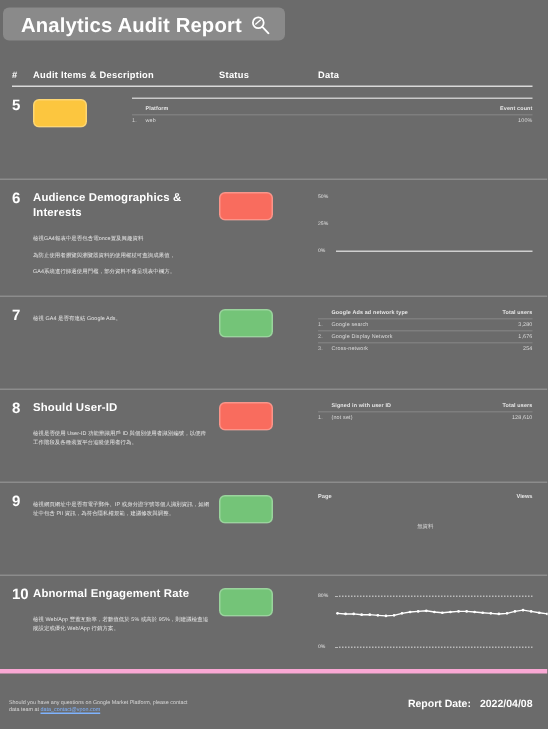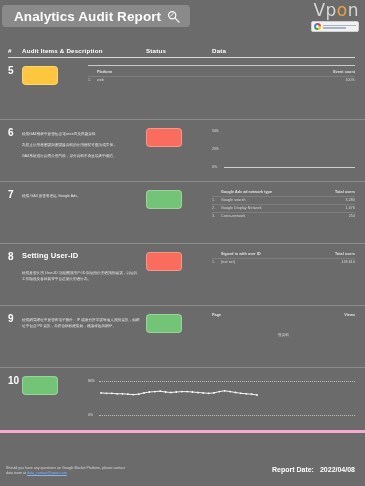--- a/index.html
+++ b/index.html
@@ -163,30 +163,20 @@
     <div class="title-pill">
       <span class="title-text">Analytics Audit Report</span>
       <span class="magnifier">
         <svg width="13" height="13" viewBox="0 0 13 13">
           <circle cx="5.2" cy="5.2" r="3.6" fill="none" stroke="#ffffff" stroke-width="1.2"></circle>
           <line x1="7.9" y1="7.9" x2="12" y2="12.2" stroke="#ffffff" stroke-width="1.2" stroke-linecap="round"></line>
           <line x1="3.2" y1="6.4" x2="6.8" y2="3.2" stroke="#ffffff" stroke-width=".9"></line>
         </svg>
       </span>
     </div>
-    <div class="brand">
-      <div class="brand-word"><span>Vp</span><span class="o">o</span><span>n</span></div>
-      <div class="brand-badge">
-        <span class="gmp-ring"></span>
-        <span class="badge-lines">
-            <i></i>
-            <i></i>
-          </span>
-      </div>
-    </div>
   </div>
 
   <div class="col-head">
     <div class="c-num">#</div>
     <div class="c-item">Audit Items &amp; Description</div>
     <div class="c-stat">Status</div>
     <div class="c-data">Data</div>
   </div>
   <div class="head-rule"></div>
 
@@ -210,20 +200,21 @@
             <span class="dt-lbl">web</span>
             <span class="dt-val">100%</span>
           </div>
         </div>
       </div>
     </div>
 
     <div class="row">
       <div class="r-num">6</div>
       <div class="r-item">
+        <div class="r-title">Audience Demographics &amp; Interests</div>
         <div class="r-desc">
           <span class="lead">檢視GA4報表中是否包含電once置及興趣資料</span>
           <span class="lead">為防止使用者瀏覽與瀏覽器資料的使用權杖可查詢成果值，</span>
           <span class="lead">GA4系統進行篩選使用門檻，部分資料不會呈現表中欄方。</span>
         </div>
       </div>
       <div class="r-stat">
         <div class="badge red"></div>
       </div>
       <div class="r-data">
@@ -268,21 +259,21 @@
             <span class="dt-lbl">Cross-network</span>
             <span class="dt-val">254</span>
           </div>
         </div>
       </div>
     </div>
 
     <div class="row">
       <div class="r-num">8</div>
       <div class="r-item">
-        <div class="r-title">Setting User-ID</div>
+        <div class="r-title">Should User-ID</div>
         <div class="r-desc">
           <span class="lead">檢視是否使用 User-ID 功能辨識用戶 ID 與個別使用者識別編號，以便跨工作階段及各種裝置平台追蹤使用者行為。</span>
         </div>
       </div>
       <div class="r-stat">
         <div class="badge red"></div>
       </div>
       <div class="r-data">
         <div class="dt">
           <div class="dt-head">
@@ -313,20 +304,26 @@
         <div class="pv">
           <span class="pv-h left">Page</span>
           <span class="pv-h right">Views</span>
           <span class="pv-empty">無資料</span>
         </div>
       </div>
     </div>
 
     <div class="row">
       <div class="r-num">10</div>
+      <div class="r-item">
+        <div class="r-title">Abnormal Engagement Rate</div>
+        <div class="r-desc">
+          <span class="lead">檢視 Web/App 豐蓋互動率，若數值低於 5% 或高於 95%，則建議檢查追蹤設定或優化 Web/App 行銷方案。</span>
+        </div>
+      </div>
       <div class="r-stat">
         <div class="badge green"></div>
       </div>
       <div class="r-data">
         <div class="line-chart">
           <span class="lc-tick" style="top:4px">80%</span>
           <span class="lc-tick" style="top:38px">0%</span>
           <span class="lc-grid" style="top:6px"></span>
           <span class="lc-grid" style="top:40px"></span>
           <svg class="lc-svg" id="engagement-line" width="160" height="48">

